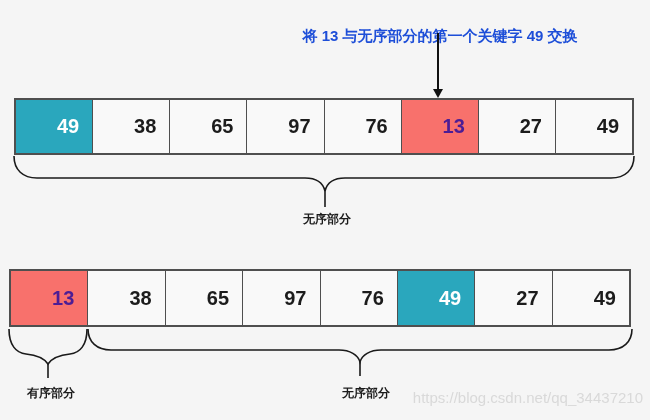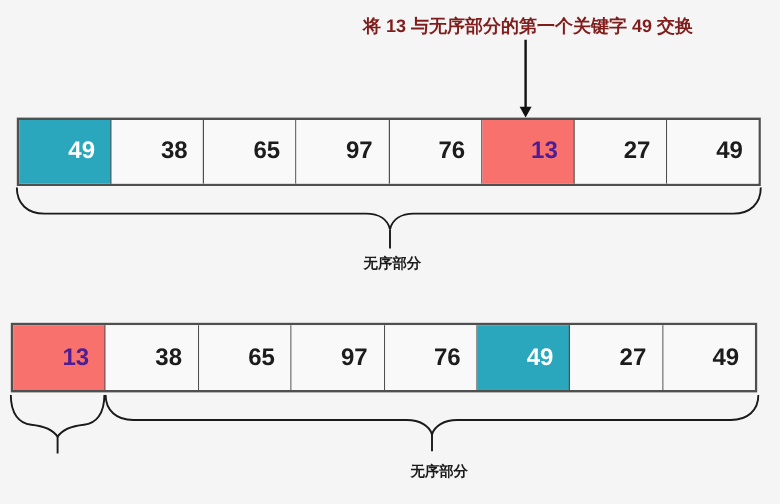--- a/index.html
+++ b/index.html
@@ -8,24 +8,24 @@
     background:#e9e9e9;
   }
   .canvas{
     position:relative;
     width:650px;height:420px;
     background:var(--page-background,#f5f5f5);
     overflow:hidden;
   }
   .annotation{
     position:absolute;
-    top:13px;left:440px;
+    top:27px;left:440px;
     transform:translateX(-50%);
     white-space:nowrap;
-    font-size:15px;font-weight:bold;color:#7f1d1d;
+    font-size:15px;font-weight:bold;color:#1d4ed8;
   }
   .swap-arrow{position:absolute;left:429px;top:33px;}
   .array-row{
     position:absolute;
     display:flex;
     border:2px solid #4f4f4f;
     background:var(--cell-background,#f9f9f9);
     box-sizing:border-box;
   }
   .row-top{left:14px;top:98px;width:620px;height:57px;}
@@ -97,21 +97,23 @@
     <div class="cell">76</div>
     <div class="cell cell--teal">49</div>
     <div class="cell">27</div>
     <div class="cell">49</div>
   </div>
 
   <svg class="brace" style="left:8px;top:329px;" width="81" height="51" viewBox="0 0 81 51">
     <path d="M1,0 C1,16 8,24 18,25 C28,26 36,29 40,35 C44,29 52,26 62,25 C72,24 79,16 79,0"></path>
     <path d="M40,35 L40,49"></path>
   </svg>
+  <div class="brace-label label-bottom-sorted">有序部分</div>
 
   <svg class="brace" style="left:87px;top:329px;" width="546" height="50" viewBox="0 0 546 50">
     <path d="M1,0 C1,13 10,21 24,21 L252,21 C263,21 271,26 273,33 C275,26 283,21 294,21 L522,21 C536,21 545,13 545,0"></path>
     <path d="M273,33 L273,47"></path>
   </svg>
   <div class="brace-label label-bottom-unsorted">无序部分</div>
 
+  <div class="watermark">https://blog.csdn.net/qq_34437210</div>
 
 </div>
 
 </body></html>

